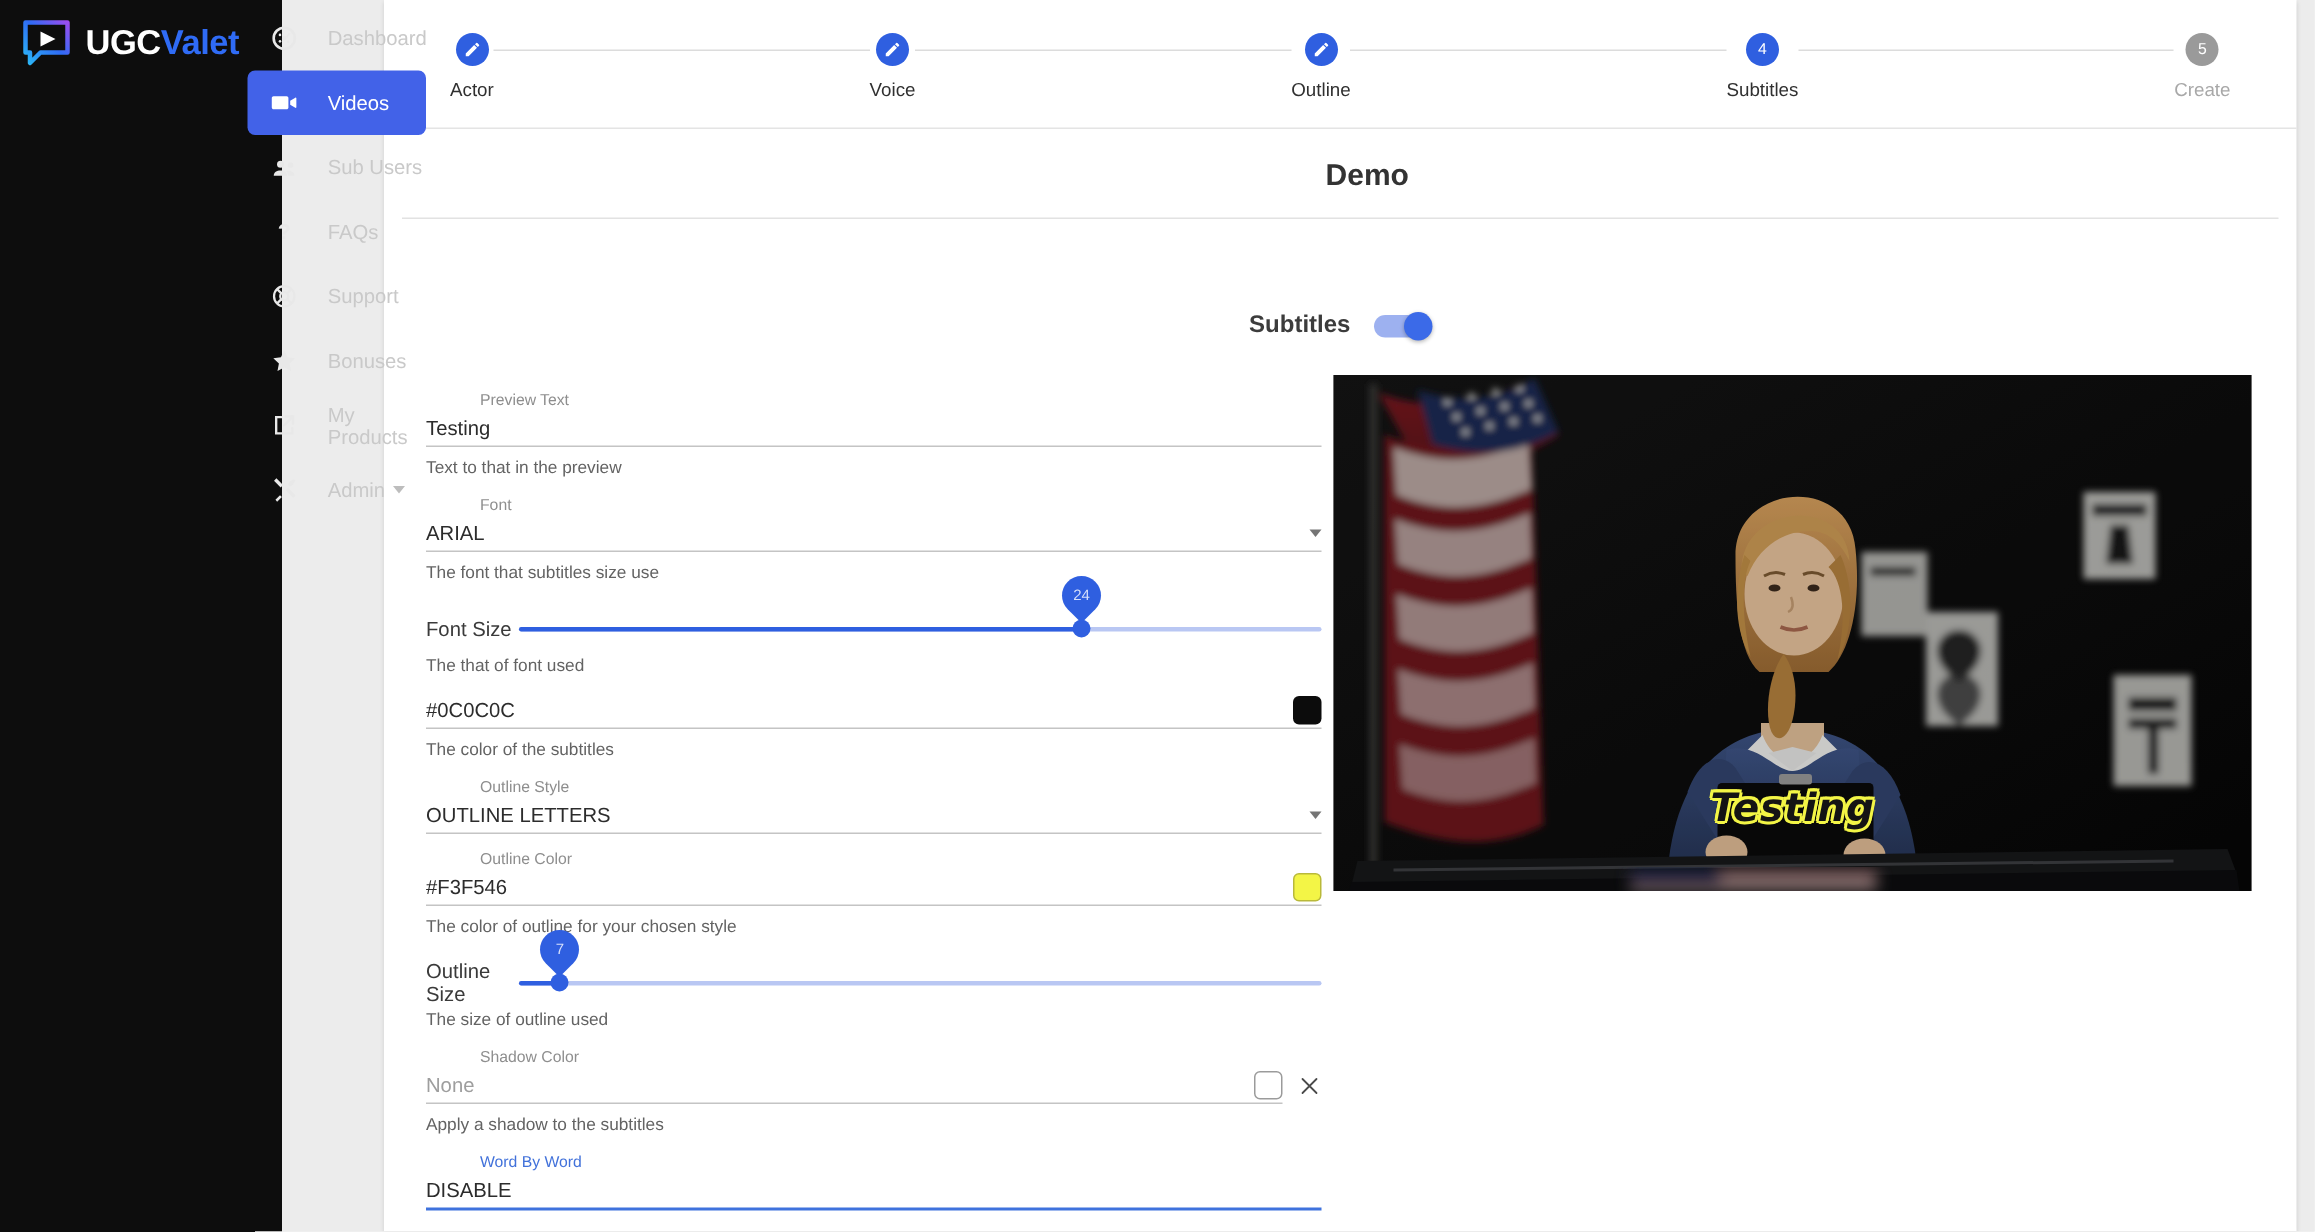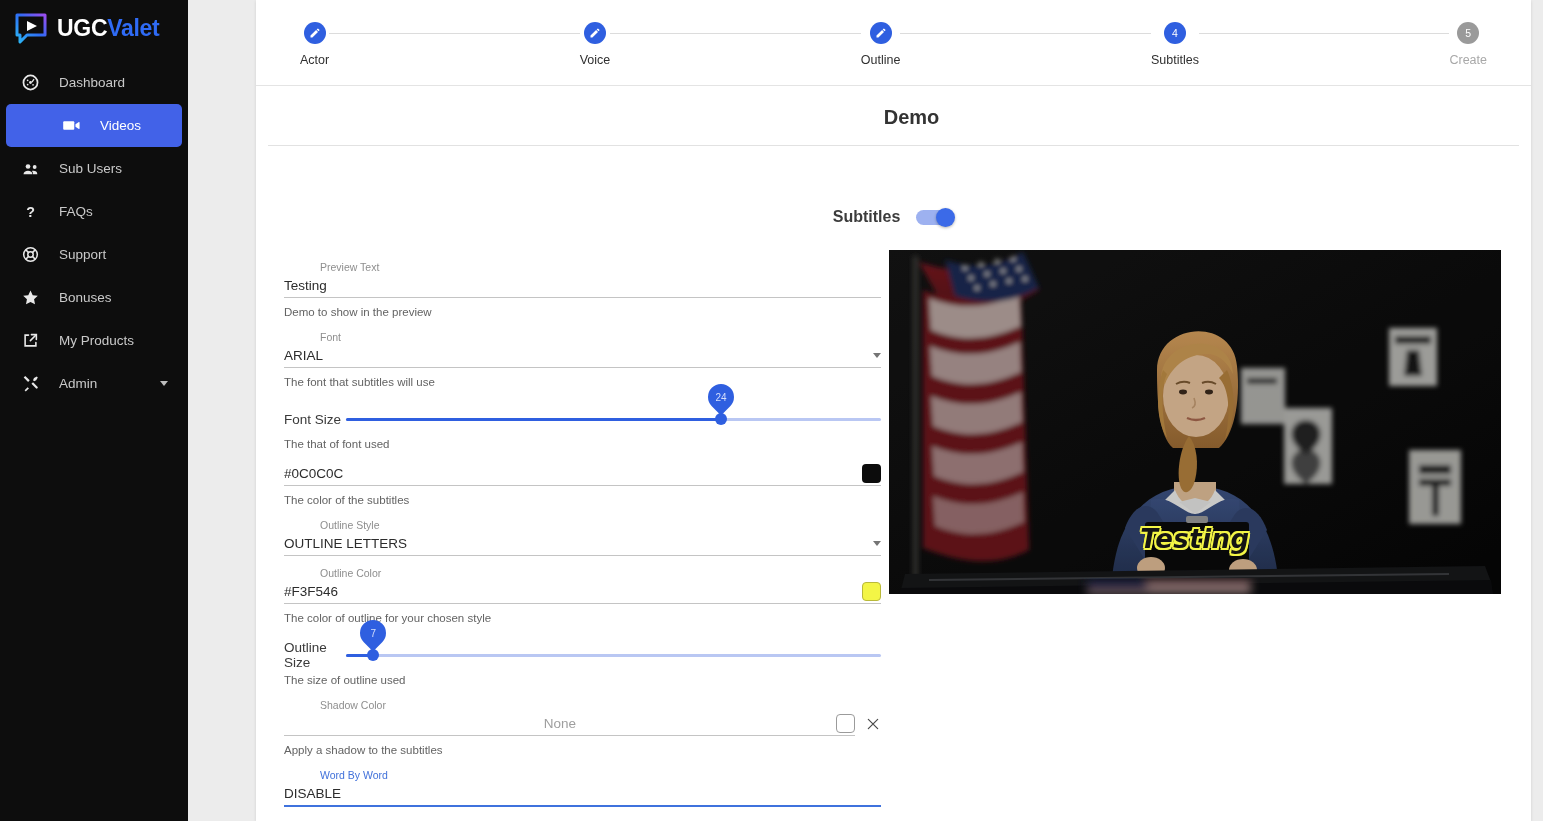--- a/index.html
+++ b/index.html
@@ -8,21 +8,21 @@
     font-family: "Liberation Sans", sans-serif;
     background: #ececec;
     overflow: hidden;
   }
   .app { display: flex; width: 1543px; height: 821px; }
 
   
   .sidebar {
     width: 188px; min-width: 188px; height: 821px;
     background: #0d0d0d;
-    display: flex; flex-direction: column;
+    display: flex; flex-direction: row;
     padding-top: 0;
   }
   .logo-row {
     height: 57px; display: flex; align-items: center;
     padding-left: 14px; gap: 9px;
   }
   .logo-mark { width: 34px; height: 32px; flex: 0 0 auto; }
   .logo-text { font-size: 23px; font-weight: bold; letter-spacing: -0.3px; line-height: 1; }
   .logo-ugc { color: #ffffff; }
   .logo-valet { color: #2f6bf5; }
@@ -30,21 +30,21 @@
   .nav { margin-top: 4px; display: flex; flex-direction: column; }
   .nav-item {
     height: 43px; display: flex; align-items: center;
     padding-left: 14px; gap: 18px;
     color: #c9c9c9; font-size: 13.5px;
     margin: 0 6px; border-radius: 5px;
     cursor: pointer; position: relative;
   }
   .nav-item .ico { width: 21px; height: 21px; display: flex; align-items: center; justify-content: center; flex: 0 0 auto; }
   .nav-item .ico svg { display:block; }
-  .nav-item.active { background: #4262e8; color: #ffffff; justify-content: center; }
+  .nav-item.active { background: #4262e8; color: #ffffff; }
   .nav-caret { position: absolute; right: 14px; width: 0; height: 0;
      border-left: 4px solid transparent; border-right: 4px solid transparent;
      border-top: 5px solid #bdbdbd; }
 
   
   .main { flex: 1; height: 821px; background: #ececec; padding: 0 12px 0 68px; overflow: hidden; }
   .card {
     background: #ffffff; width: 100%; height: 100%;
     box-shadow: 0 1px 3px rgba(0,0,0,.12);
   }
@@ -313,30 +313,30 @@
 
       <div class="body-cols">
 
         <div class="col-form">
 
           <div class="field">
             <div class="field-label">Preview Text</div>
             <div class="field-line">
               <span class="field-value">Testing</span>
             </div>
-            <div class="field-hint">Demo to show in the preview</div>
+            <div class="field-hint">Text to that in the preview</div>
           </div>
 
           <div class="field">
             <div class="field-label">Font</div>
             <div class="field-line">
               <span class="field-value">ARIAL</span>
               <span class="select-caret"></span>
             </div>
-            <div class="field-hint">The font that subtitles will use</div>
+            <div class="field-hint">The font that subtitles size use</div>
           </div>
 
           <div class="slider-field">
             <div class="slider-row">
               <span class="slider-name">Font Size</span>
               <span class="slider-track">
                 <span class="slider-fill" id="fs-fill" style="width: 70%;"></span>
                 <span class="slider-pin" id="fs-pin" style="left: 70%;">
                   <span>24</span>
                 </span>
@@ -381,21 +381,21 @@
                 </span>
                 <span class="slider-thumb" id="os-thumb" style="left: 5%;"></span>
               </span>
             </div>
             <div class="field-hint">The size of outline used</div>
           </div>
 
           <div class="field">
             <div class="field-label">Shadow Color</div>
             <div style="display:flex;align-items:center;">
-              <div class="field-line" style="flex:1;text-align:center;">
+              <div class="field-line" style="flex:1;">
                 <span class="field-value placeholder">None</span>
                 <span class="swatch empty"></span>
               </div>
               <span class="clear-x">
                 <svg viewBox="0 0 24 24" width="16" height="16" fill="none" stroke="#4a4a4a" stroke-width="1.8" stroke-linecap="round">
                     <path d="M5 5l14 14M19 5L5 19"></path>
                   </svg>
               </span>
             </div>
             <div class="field-hint">Apply a shadow to the subtitles</div>

